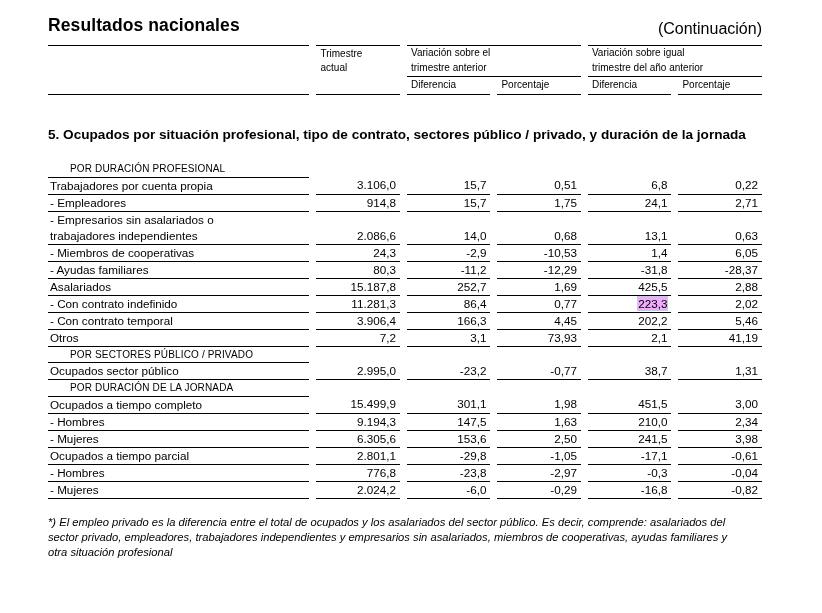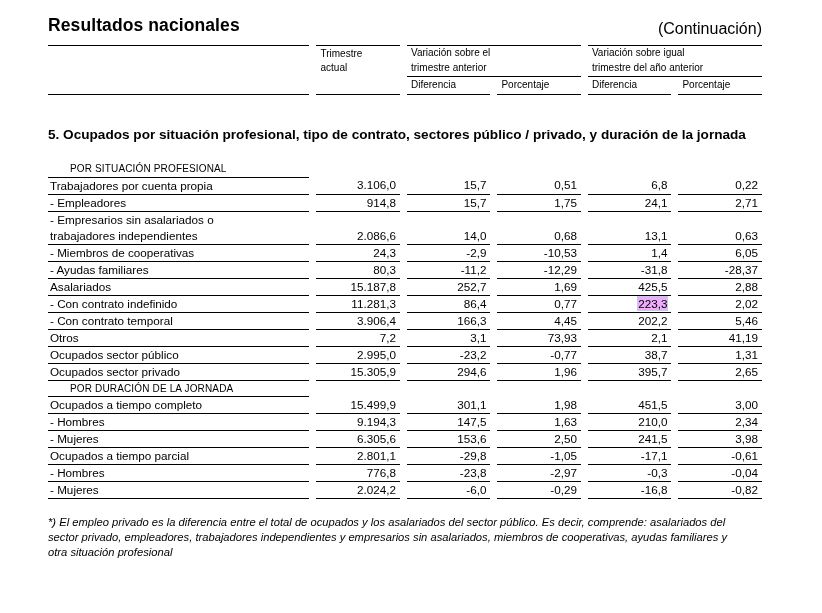--- a/index.html
+++ b/index.html
@@ -242,21 +242,21 @@
           <col class="c-num">
           <col class="c-gap">
           <col class="c-num">
         <col class="c-gap">
           <col class="c-num">
           <col class="c-gap">
           <col class="c-num">
       </colgroup>
       <tbody id="data-body">
           <tr class="subhead r-lblunder">
-            <td class="lbl">POR SITUACIÓN PROFESIONAL</td>
+            <td class="lbl">POR DURACIÓN PROFESIONAL</td>
             <td class="g"></td>
             <td class="num"></td>
             <td class="g"></td>
             <td class="num"></td>
             <td class="g"></td>
             <td class="num"></td>
             <td class="g"></td>
             <td class="num"></td>
             <td class="g"></td>
             <td class="num"></td>
@@ -384,45 +384,45 @@
             <td class="num"><span>7,2</span></td>
             <td class="g"></td>
             <td class="num"><span>3,1</span></td>
             <td class="g"></td>
             <td class="num"><span>73,93</span></td>
             <td class="g"></td>
             <td class="num"><span>2,1</span></td>
             <td class="g"></td>
             <td class="num"><span>41,19</span></td>
           </tr>
+          <tr class="subhead r-lblunder">
+            <td class="lbl">POR SECTORES PÚBLICO / PRIVADO</td>
+            <td class="g"></td>
+            <td class="num"></td>
+            <td class="g"></td>
+            <td class="num"></td>
+            <td class="g"></td>
+            <td class="num"></td>
+            <td class="g"></td>
+            <td class="num"></td>
+            <td class="g"></td>
+            <td class="num"></td>
+          </tr>
           <tr class=" r-under">
             <td class="lbl">Ocupados sector público</td>
             <td class="g"></td>
             <td class="num"><span>2.995,0</span></td>
             <td class="g"></td>
             <td class="num"><span>-23,2</span></td>
             <td class="g"></td>
             <td class="num"><span>-0,77</span></td>
             <td class="g"></td>
             <td class="num"><span>38,7</span></td>
             <td class="g"></td>
             <td class="num"><span>1,31</span></td>
-          </tr>
-          <tr class=" r-under">
-            <td class="lbl">Ocupados sector privado</td>
-            <td class="g"></td>
-            <td class="num"><span>15.305,9</span></td>
-            <td class="g"></td>
-            <td class="num"><span>294,6</span></td>
-            <td class="g"></td>
-            <td class="num"><span>1,96</span></td>
-            <td class="g"></td>
-            <td class="num"><span>395,7</span></td>
-            <td class="g"></td>
-            <td class="num"><span>2,65</span></td>
           </tr>
           <tr class="subhead r-lblunder">
             <td class="lbl">POR DURACIÓN DE LA JORNADA</td>
             <td class="g"></td>
             <td class="num"></td>
             <td class="g"></td>
             <td class="num"></td>
             <td class="g"></td>
             <td class="num"></td>
             <td class="g"></td>

